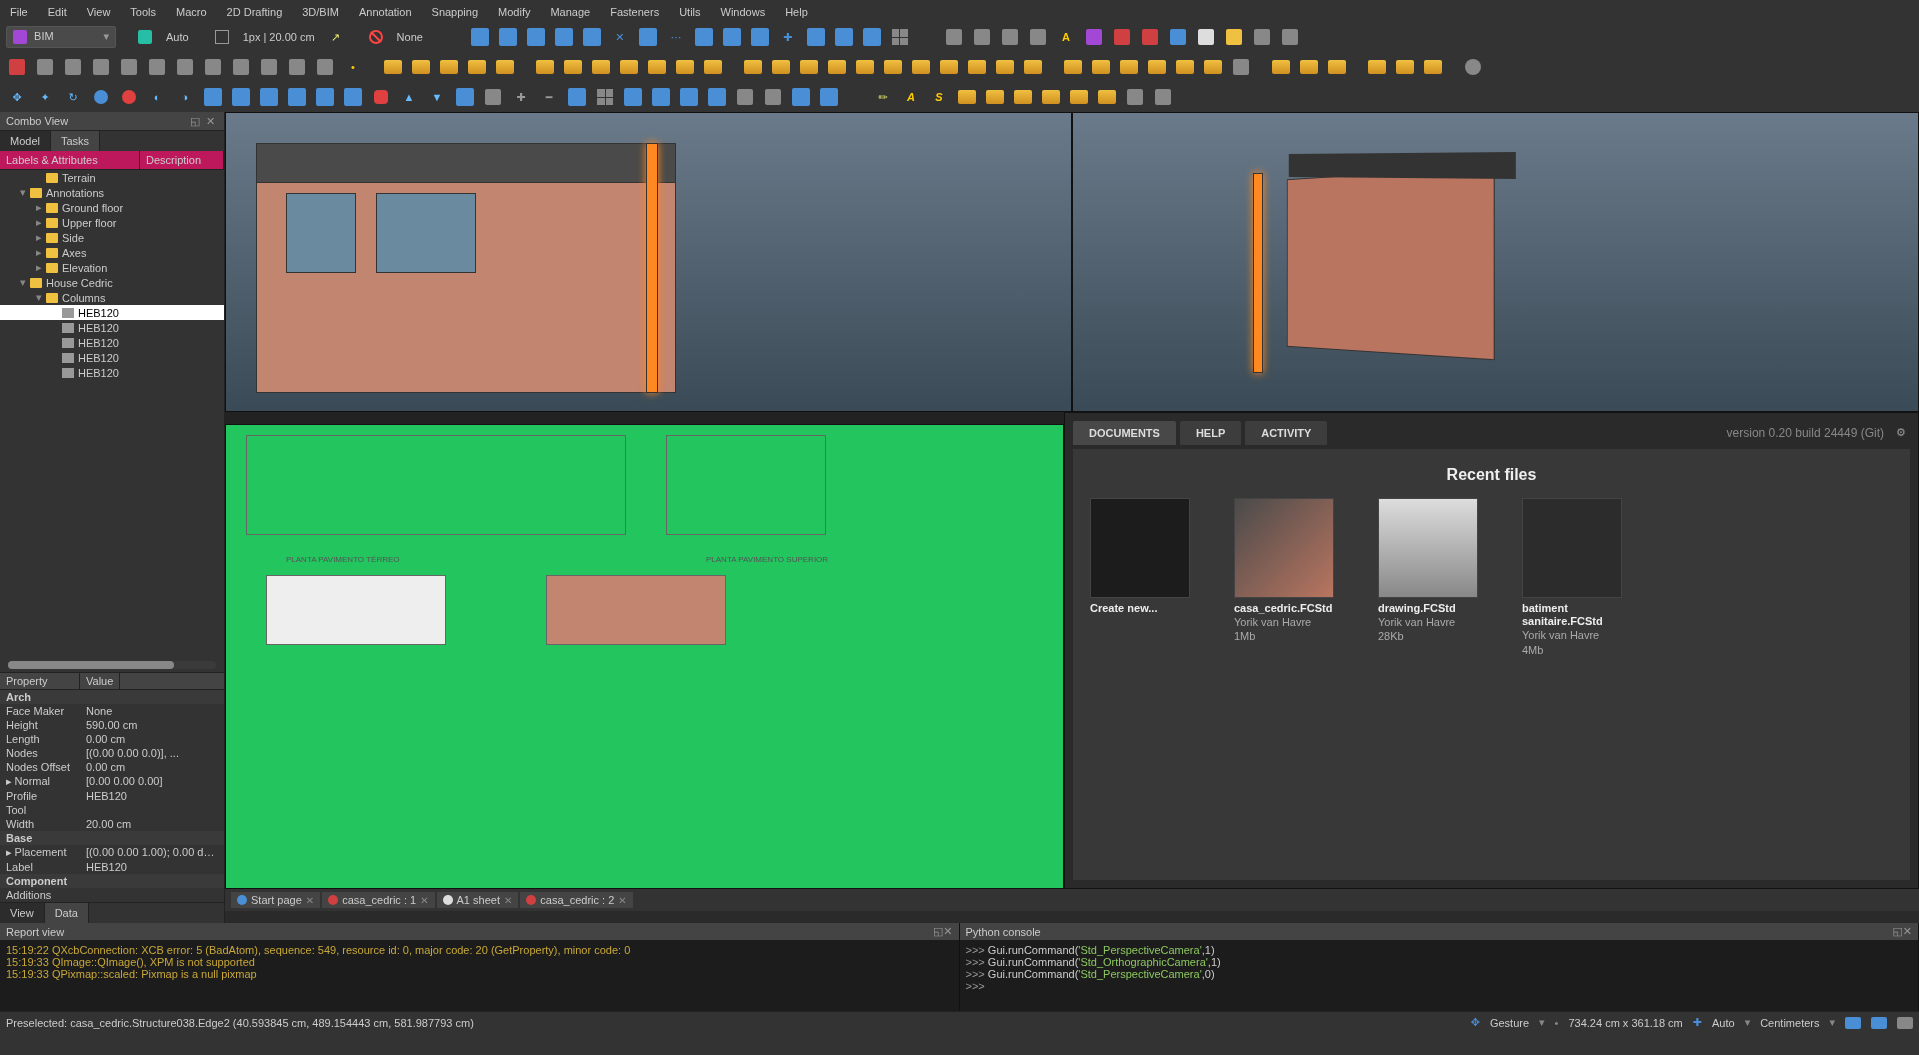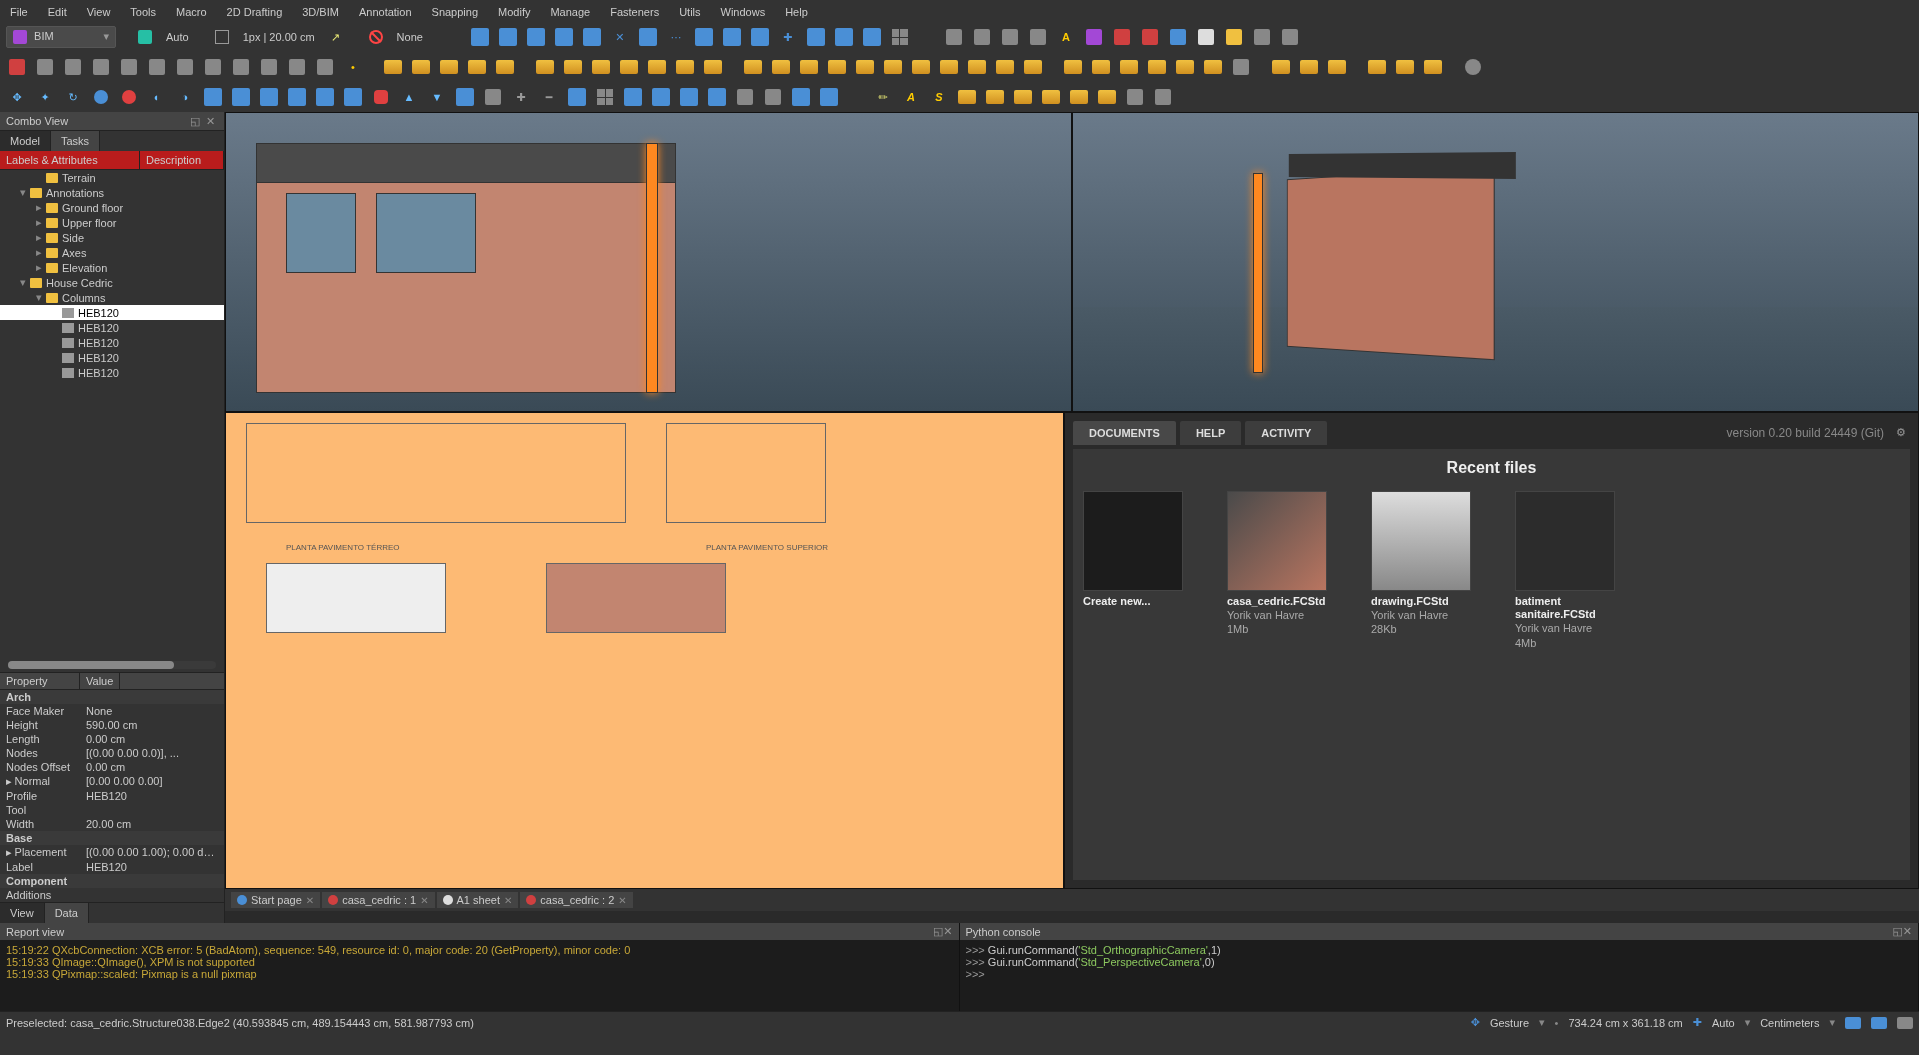--- a/index.html
+++ b/index.html
@@ -33,21 +33,21 @@
 
 
 .main { display:flex; height:calc(100% - 22px - 30px - 30px - 30px - 110px - 22px); }
 .left-panel { width:225px; background:#333; display:flex; flex-direction:column; border-right:1px solid #222; }
 .panel-title { background:#444; padding:3px 6px; font-size:11px; border-bottom:1px solid #222; display:flex; align-items:center; }
 .panel-title .spacer { flex:1; }
 .panel-title .icon-sm { width:12px; height:12px; margin-left:4px; opacity:0.6; cursor:pointer; }
 .tabs { display:flex; background:#333; }
 .tab { padding:4px 10px; background:#444; border-right:1px solid #222; cursor:pointer; }
 .tab.active { background:#2c2c2c; }
-.tree-header { display:flex; background:#b91c1c; border-bottom:1px solid #222; }
+.tree-header { display:flex; background:#be185d; border-bottom:1px solid #222; }
 .tree-header span { padding:3px 6px; border-right:1px solid #222; }
 .tree-header span:first-child { flex:0 0 140px; }
 .tree-header span:last-child { flex:1; }
 .tree { flex:1; overflow:auto; background:#333; }
 .tree-row { display:flex; align-items:center; padding:1px 4px; height:15px; cursor:pointer; }
 .tree-row.hl { background:#fff; color:#000; }
 .tree-row .arrow { width:10px; color:#888; }
 .tree-row .folder { width:12px; height:10px; background:#f0c040; margin-right:4px; border-radius:1px; }
 .tree-row .beam-ic { width:12px; height:10px; background:#999; margin-right:4px; }
 .scroll-fake { height:8px; background:#3a3a3a; margin:3px 8px; border-radius:4px; position:relative; }
@@ -63,32 +63,32 @@
 .prop-row span:last-child { flex:1; overflow:hidden; text-overflow:ellipsis; white-space:nowrap; }
 .bottom-tabs { display:flex; background:#333; border-top:1px solid #222; }
 
 
 .viewport { flex:1; display:flex; flex-direction:column; background:#222; }
 .views-top { display:flex; height:300px; }
 .views-bottom { display:flex; flex:1; }
 .view3d { flex:1; background:linear-gradient(#6a7a8a,#3a4a56); position:relative; border:1px solid #111; }
 .view3d .grid-floor { position:absolute; bottom:0; left:0; right:0; height:35%; background:linear-gradient(#4a5a66,#3a4a56); }
 .view3d .building { position:absolute; background:#b97560; border:1px solid #333; }
-.view-plan { flex:1; background:#fdba74; color:#333; position:relative; border:1px solid #111; font-size:9px; }
+.view-plan { flex:1; background:#22c55e; color:#333; position:relative; border:1px solid #111; font-size:9px;margin-top:12px; }
 .view-plan .plan-box { position:absolute; border:1px solid #666; }
 .view-plan .label { position:absolute; font-size:8px; color:#555; }
 
 
 .start-panel { flex:1; background:#2a2a2a; border:1px solid #111; display:flex; flex-direction:column; padding:8px; color:#ddd; }
 .start-tabs { display:flex; gap:4px; align-items:center; }
 .start-tab { padding:6px 16px; background:#3d3d3d; border-radius:2px 2px 0 0; font-weight:bold; font-size:11px; cursor:pointer; }
 .start-tab.active { background:#484848; }
 .start-tabs .ver { margin-left:auto; font-size:12px; color:#888; }
 .start-tabs .gear { width:14px; height:14px; margin-left:8px; opacity:0.6; }
-.recent { flex:1; background:#383838; margin-top:4px; padding:10px; }
+.recent { flex:1; background:#383838; margin-top:4px; padding:17px; }
 .recent h3 { text-align:center; font-size:16px; font-weight:bold; color:#eee; margin-bottom:14px; }
 .recent-row { display:flex; gap:24px; }
 .recent-card { width:120px; }
 .recent-thumb { width:100px; height:100px; background:#555; border:1px solid #444; margin-bottom:4px; }
 .recent-card .title { font-weight:bold; font-size:11px; color:#eee; line-height:1.2; }
 .recent-card .meta { font-size:11px; color:#aaa; line-height:1.3; }
 
 
 .doc-tabs { display:flex; background:#333; height:22px; align-items:center; padding:0 6px; gap:2px; }
 .doc-tab { display:flex; align-items:center; padding:2px 6px; background:#444; gap:4px; cursor:pointer; }
@@ -779,20 +779,21 @@
       </div>
   </div>
   <div class="console">
     <div class="console-title">
       <span>Python console</span>
       <span class="spacer"></span>
       <span class="icon-sm" style="opacity:0.6;">◱</span>
       <span class="icon-sm" style="opacity:0.6;">✕</span>
     </div>
     <div class="console-body" id="python-body">
+        <div><span class="prompt">&gt;&gt;&gt; </span><span>Gui.runCommand(</span><span class="str">'Std_PerspectiveCamera'</span><span>,1)</span></div>
         <div><span class="prompt">&gt;&gt;&gt; </span><span>Gui.runCommand(</span><span class="str">'Std_OrthographicCamera'</span><span>,1)</span></div>
         <div><span class="prompt">&gt;&gt;&gt; </span><span>Gui.runCommand(</span><span class="str">'Std_PerspectiveCamera'</span><span>,0)</span></div>
         <div><span class="prompt">&gt;&gt;&gt; </span><span></span><span class="str"></span><span></span></div>
       </div>
   </div>
 </div>
 
 <div class="status">
   <span>Preselected: casa_cedric.Structure038.Edge2 (40.593845 cm, 489.154443 cm, 581.987793 cm)</span>
   <span class="spacer"></span>

